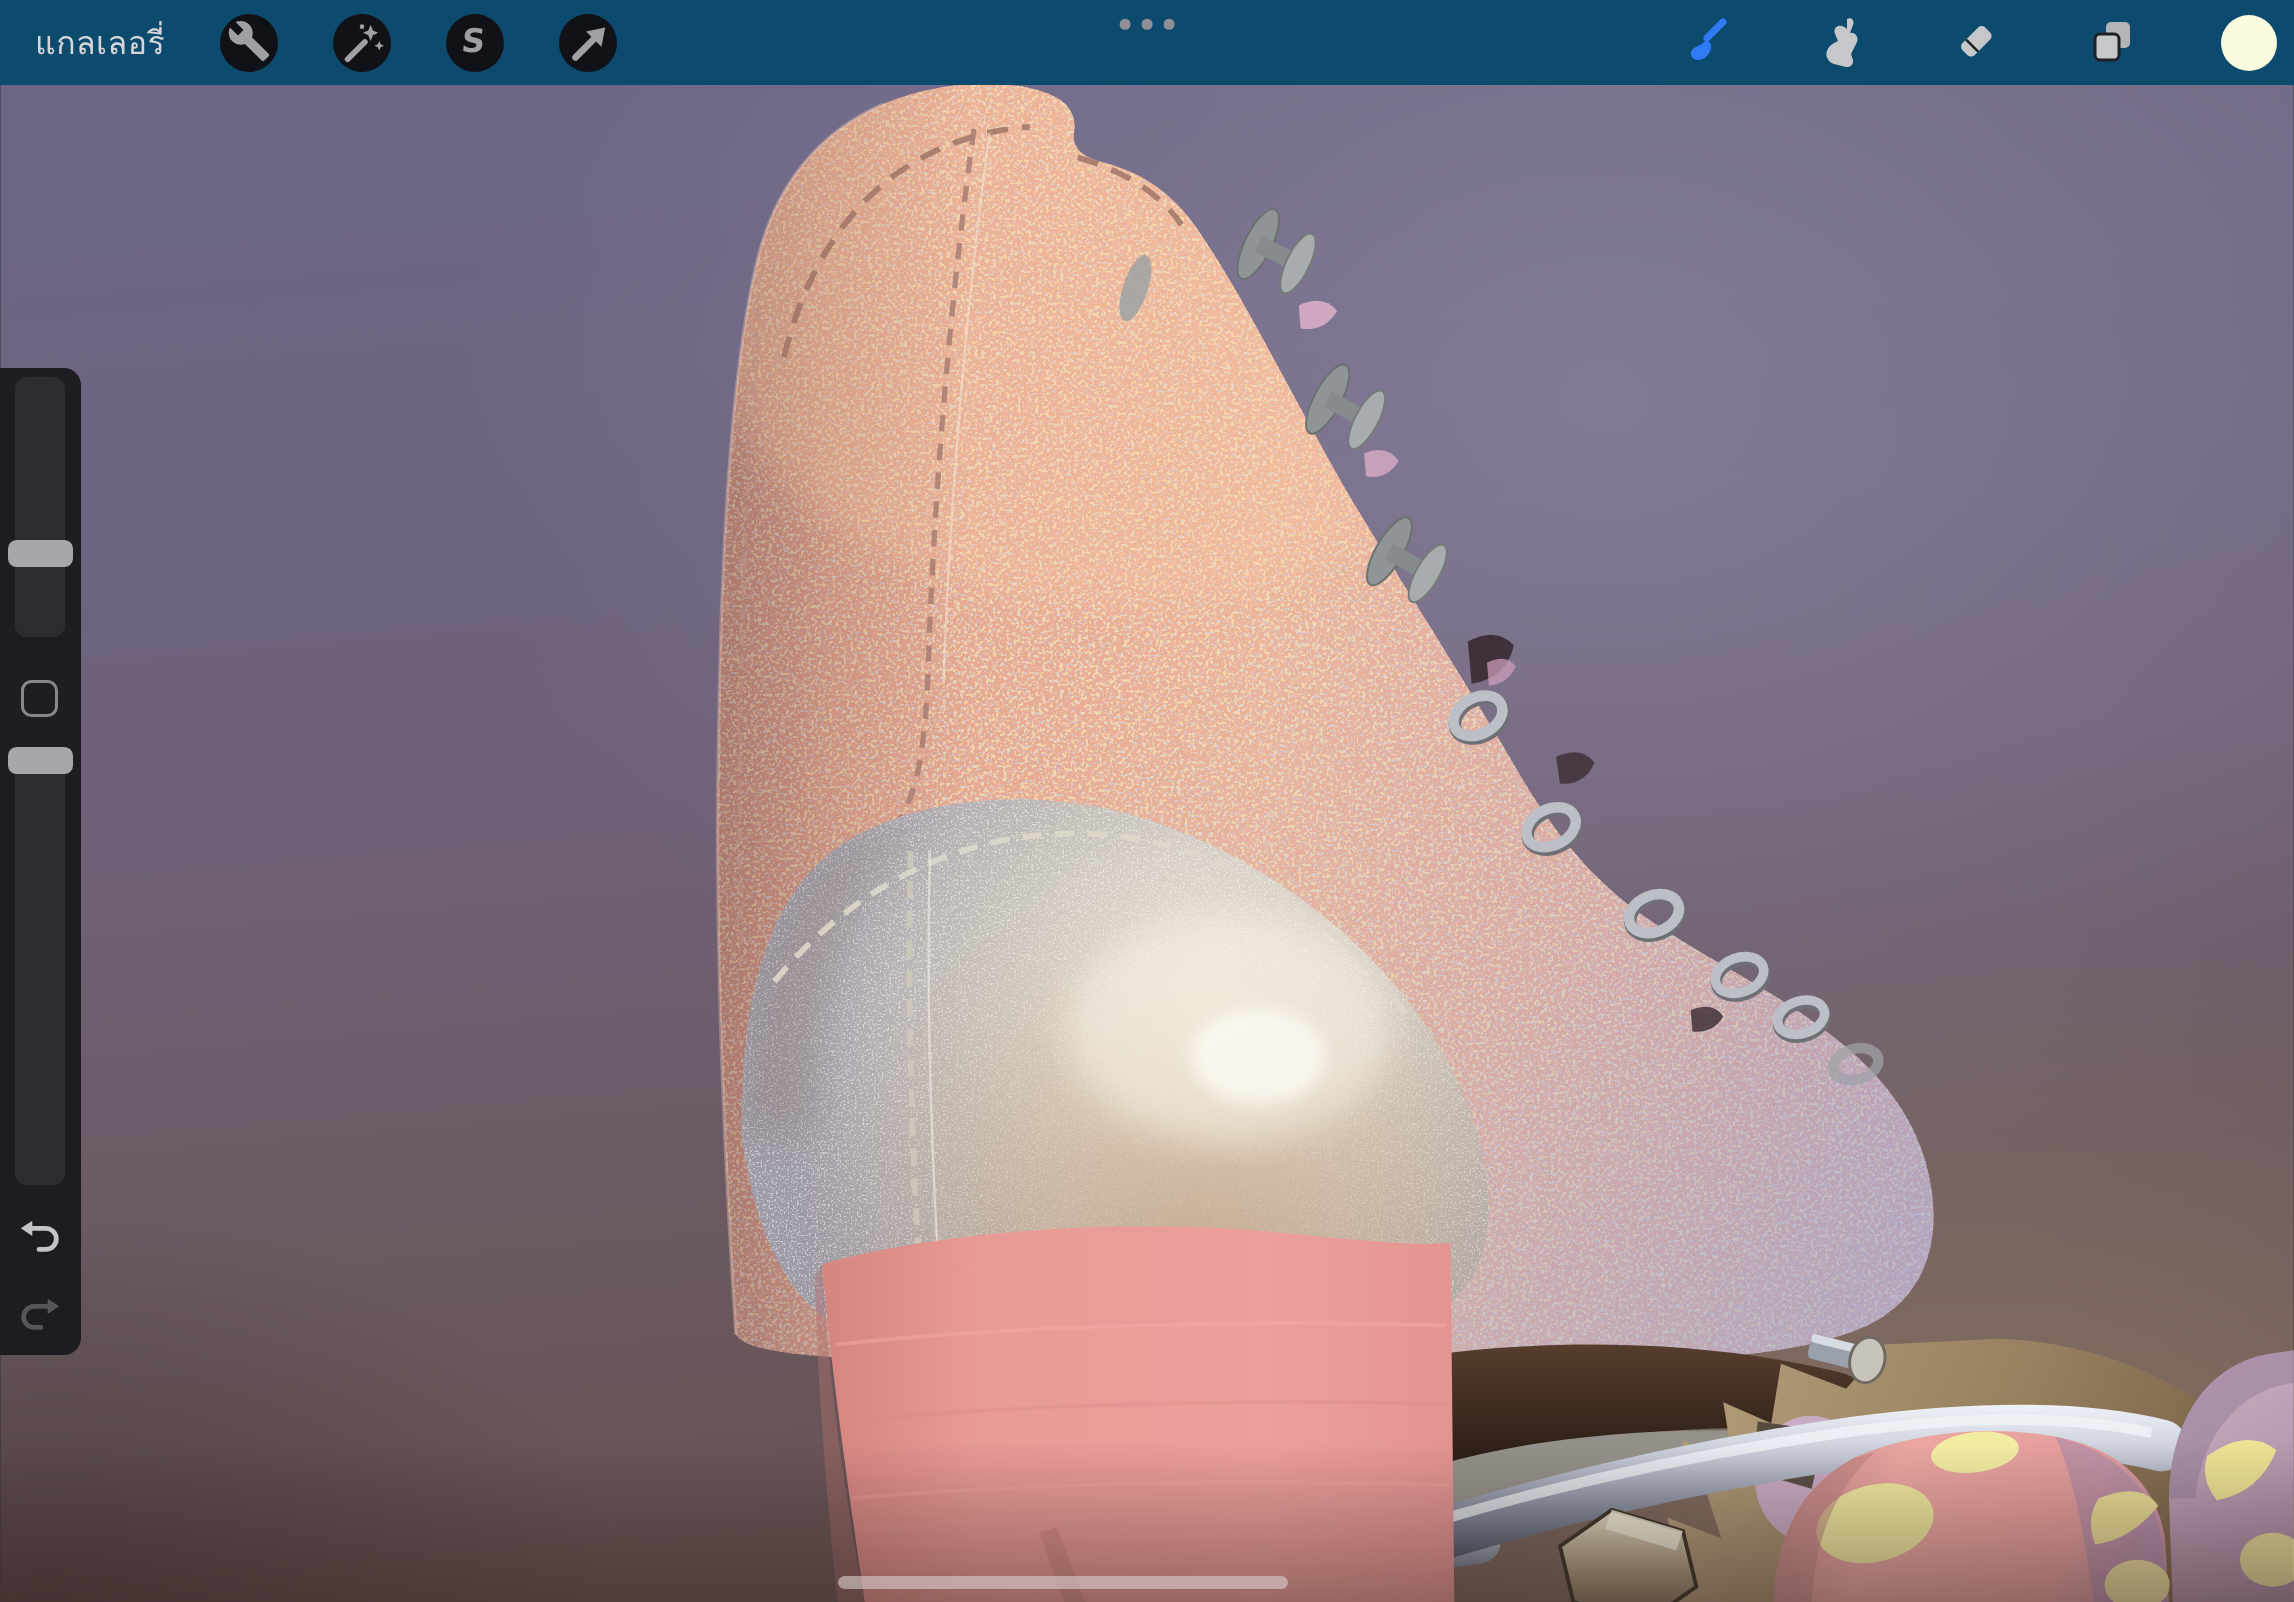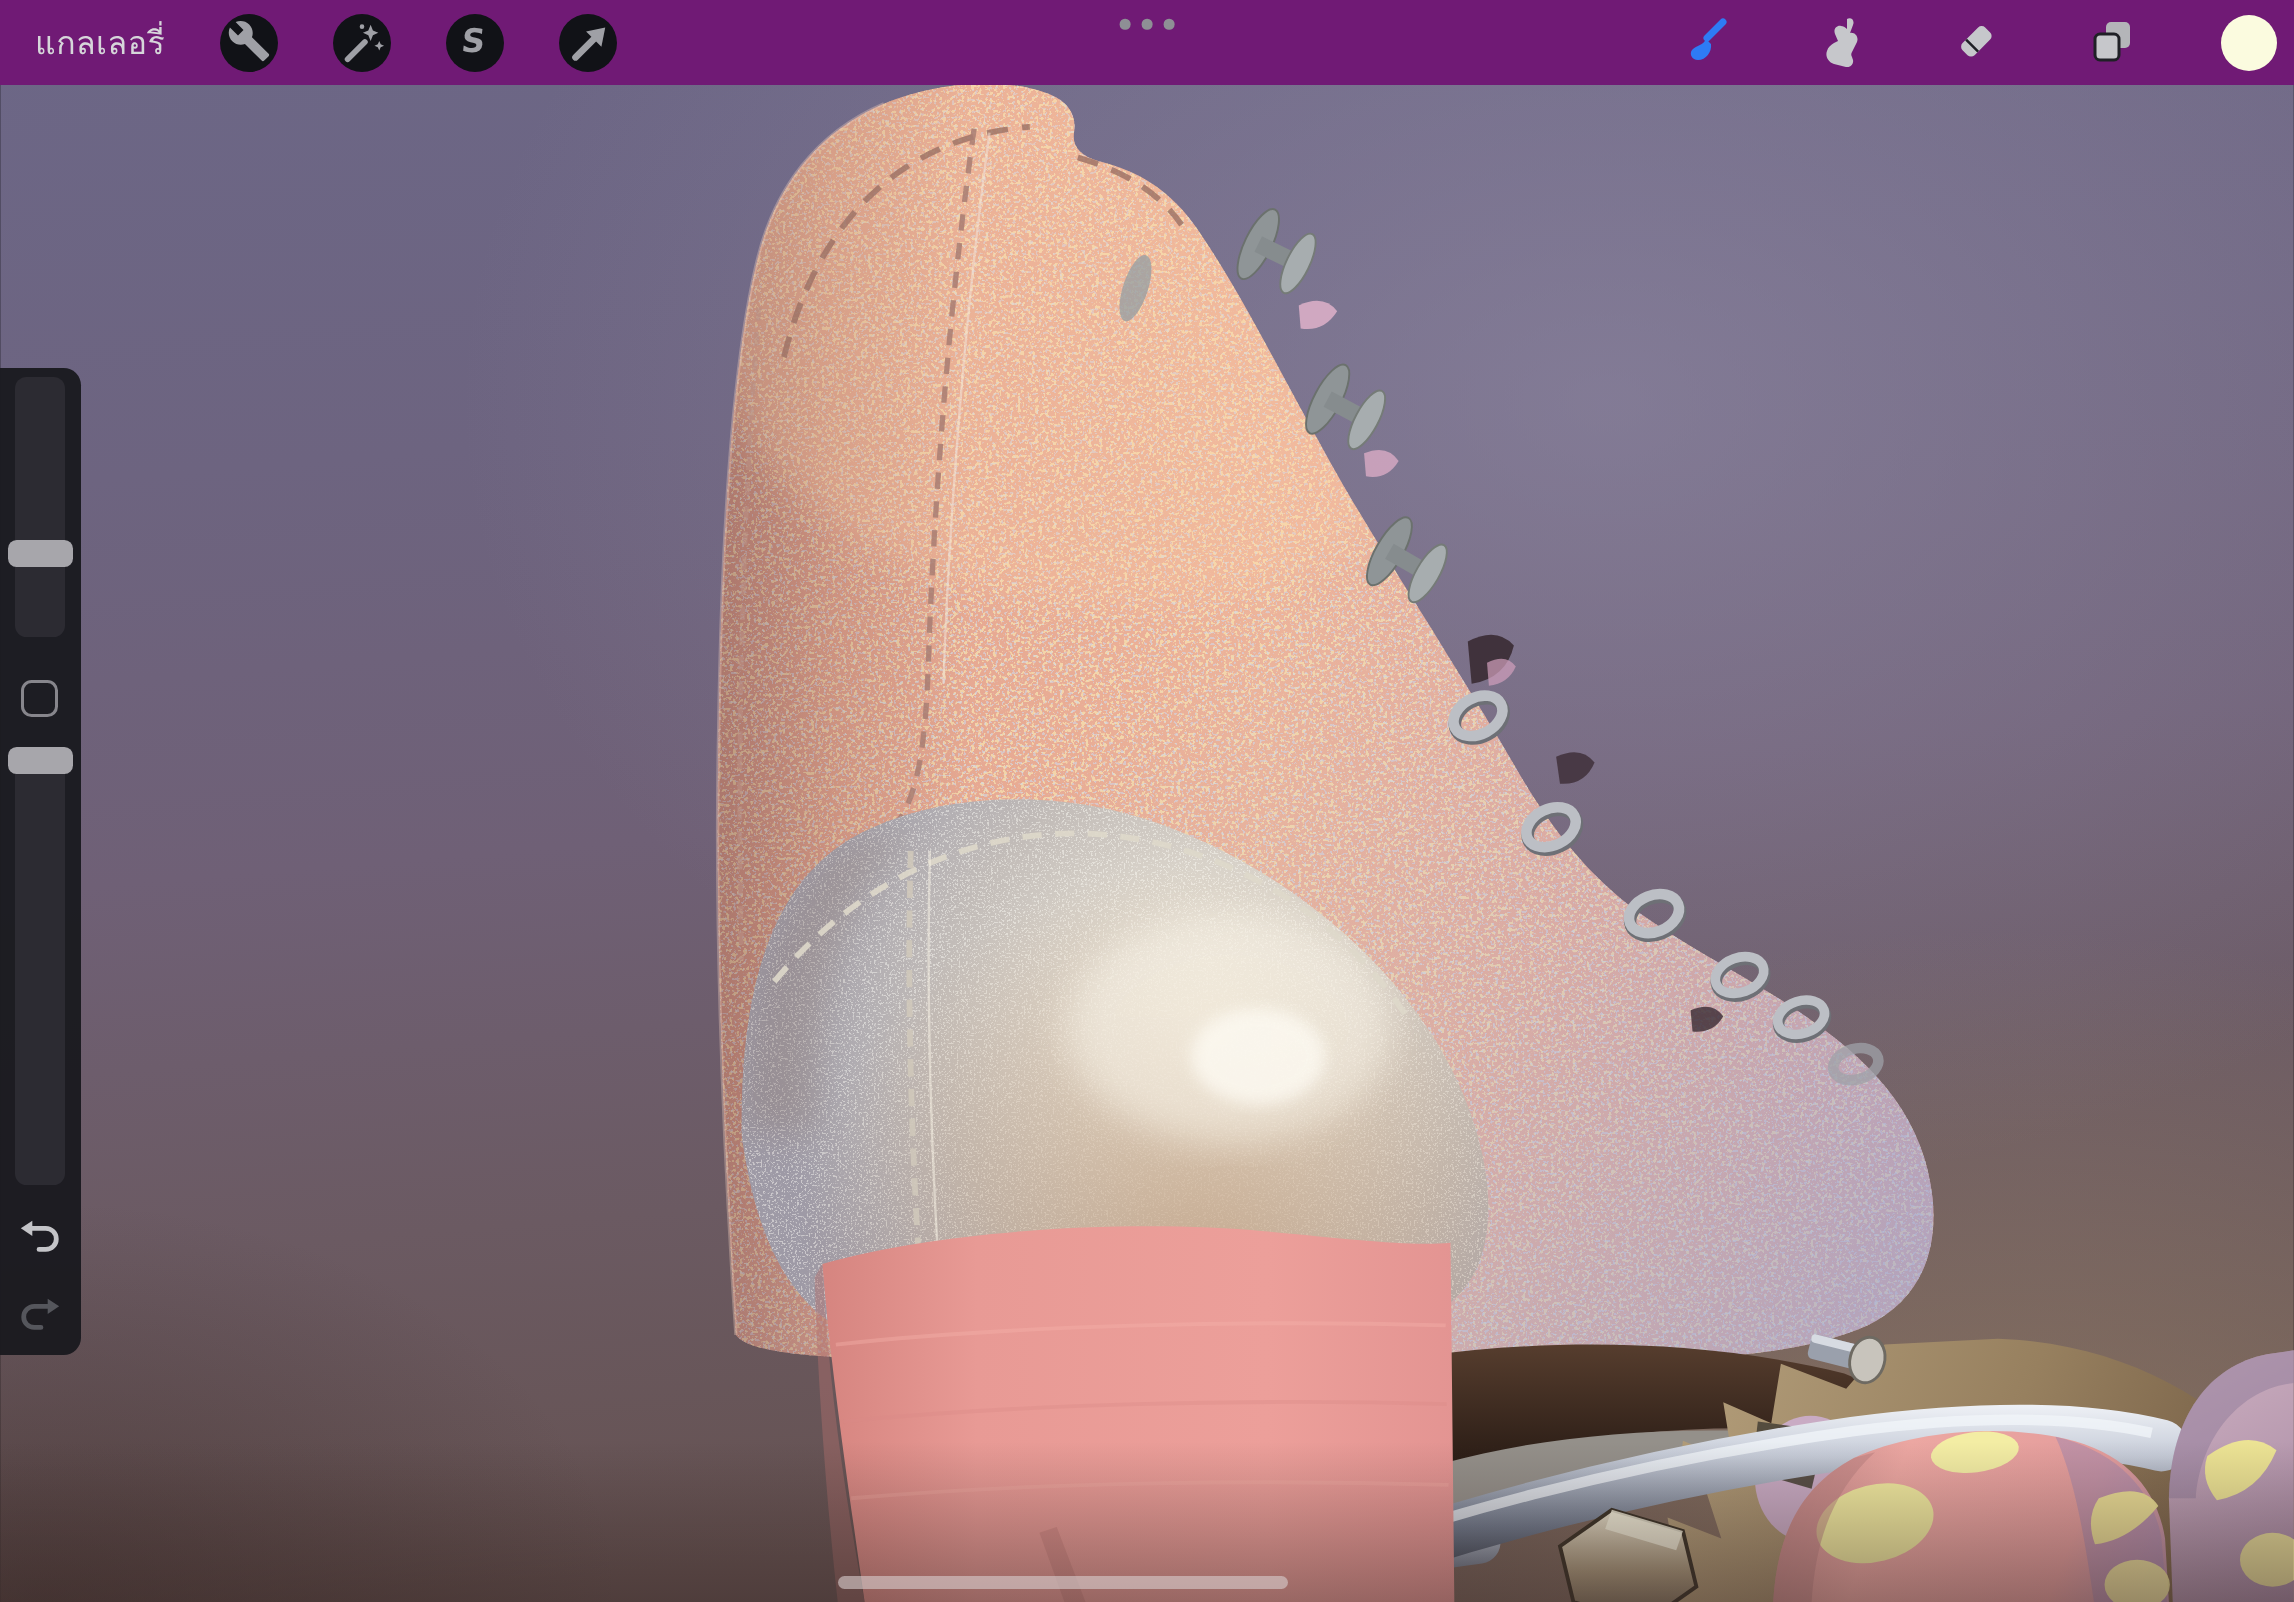--- a/index.html
+++ b/index.html
@@ -1,21 +1,21 @@
 <!DOCTYPE html>
 <html><head>
 <meta charset="utf-8">
 <style>
   html,body{margin:0;padding:0;background:#000;}
   body{width:2294px;height:1602px;position:relative;overflow:hidden;
        font-family:"Liberation Sans","DejaVu Sans",sans-serif;}
   .canvas-wrap{position:absolute;inset:0;}
   .canvas-wrap svg{display:block;}
   
-  .topbar{position:absolute;left:0;top:0;width:2294px;height:85px;background:#701a75;z-index:20;}
+  .topbar{position:absolute;left:0;top:0;width:2294px;height:85px;background:#0c4a6e;z-index:20;}
   .tb-left{position:absolute;left:35px;top:0;height:85px;display:flex;align-items:center;gap:55px;}
   .gallery-title{color:#d6d6da;font-size:32px;letter-spacing:0.5px;}
   .tool-circle{width:58px;height:58px;border-radius:50%;background:#111217;display:flex;
                align-items:center;justify-content:center;flex:0 0 auto;}
   .tb-center{position:absolute;left:1147px;top:24px;transform:translate(-50%,-50%);
              display:flex;gap:11.5px;}
   .tb-center i{width:10.6px;height:10.6px;border-radius:50%;background:#8e8f95;display:block;}
   .tb-right{position:absolute;right:17.3px;top:0;height:85px;display:flex;align-items:center;gap:82px;}
   .tb-right .slot{width:54px;height:54px;display:flex;align-items:center;justify-content:center;flex:0 0 auto;}
   .color-swatch{width:56px;height:56px;border-radius:50%;background:#fbfbdf;}

